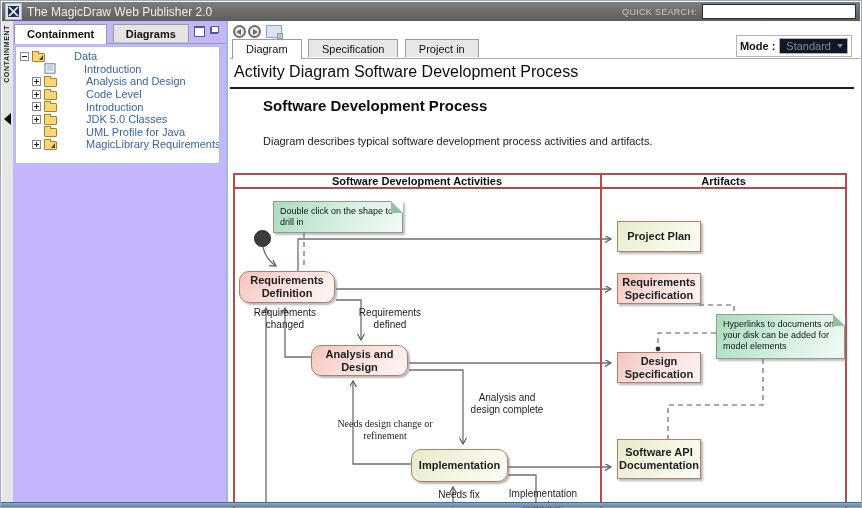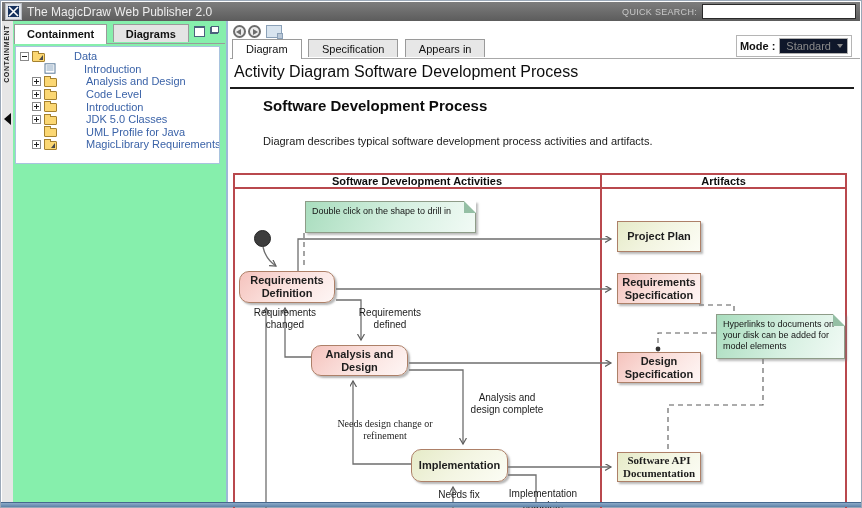--- a/index.html
+++ b/index.html
@@ -22,21 +22,21 @@
   
   .left-strip{position:absolute;left:1px;top:20px;width:11px;bottom:5px;background:#e6e6e6;
               border-right:1px solid #c0c0c0;}
   .strip-label{position:absolute;top:4px;left:1px;writing-mode:vertical-rl;transform:rotate(180deg);
                font-size:7px;font-weight:bold;color:#222;letter-spacing:.6px;}
   .strip-arrow{position:absolute;top:92px;left:2px;width:0;height:0;
                border-top:6px solid transparent;border-bottom:6px solid transparent;
                border-right:7px solid #0a0a0a;}
 
   
-  .sidebar{position:absolute;left:12px;top:20px;width:215px;bottom:5px;background:#86efac;
+  .sidebar{position:absolute;left:12px;top:20px;width:215px;bottom:5px;background:#c4b5fd;
            border-right:2px solid #9cb9d6;box-sizing:border-box;}
   .side-tabs{position:absolute;top:3px;left:1px;right:1px;height:19px;border-bottom:1px solid #9a9a9a;}
   .side-tab{display:inline-block;font-size:11px;font-weight:bold;color:#111;
             padding:3px 12px 2px 12px;border:1px solid #9a9a9a;border-bottom:none;
             background:#e4e4e4;margin-right:1px;cursor:default;}
   .side-tab.active{background:#fff;position:relative;z-index:2;padding-bottom:4px;margin-bottom:-1px;}
   .win-icons{position:absolute;right:6px;top:2px;display:flex;gap:5px;}
   .win-icon1{width:9px;height:8px;border:1px solid #4a617c;border-top-width:2px;background:#fff;}
   .win-icon2{width:9px;height:8px;position:relative;}
   .win-icon2::before{content:"";position:absolute;left:0;bottom:0;width:6px;height:5px;border:1px solid #4a617c;background:#fff;}
@@ -198,21 +198,21 @@
           <span class="tri-l"></span>
         </span>
       <span class="nav-circle">
           <span class="tri-r"></span>
         </span>
       <span class="fit-icon"></span>
     </div>
     <div class="main-tabs">
       <span class="main-tab active">Diagram</span>
       <span class="main-tab">Specification</span>
-      <span class="main-tab">Appears in</span>
+      <span class="main-tab">Project in</span>
     </div>
     <div class="mode-box">
       <span class="mode-label">Mode :</span>
       <span class="mode-select">
         <span>Standard</span>
         <span class="dd-arrow"></span>
       </span>
     </div>
     <div class="page-title">Activity Diagram Software Development Process</div>
     <div class="title-rule"></div>
@@ -251,31 +251,31 @@
         <path d="M303,232 L303,268"></path>
         <path d="M698,304 L733,304 L733,312"></path>
         <path d="M715,332 L657,332 L657,345"></path>
         <path d="M762,358 L762,404 L667,404 L667,449"></path>
       </g>
       <circle cx="657" cy="348" r="2.4" fill="#333333" stroke="none"></circle>
     </svg>
 
     <div class="initial-node"></div>
 
-    <div class="note" style="left:272px;top:200px;width:171px;height:32px;margin-left:32px;">Double click on the  shape to drill in</div>
+    <div class="note" style="left:272px;top:200px;width:130px;height:32px;">Double click on the  shape to drill in</div>
     <div class="note" style="left:715px;top:313px;width:129px;height:45px;">Hyperlinks to  documents on your disk can be added for model elements</div>
 
     <div class="node rounded pink" style="left:238px;top:270px;width:96px;height:32px;">Requirements Definition</div>
     <div class="node rounded pink" style="left:310px;top:344px;width:97px;height:31px;">Analysis and Design</div>
     <div class="node rounded olive" style="left:410px;top:448px;width:97px;height:33px;">Implementation</div>
 
     <div class="node olive" style="left:616px;top:220px;width:84px;height:31px;">Project Plan</div>
     <div class="node pink" style="left:616px;top:272px;width:84px;height:31px;">Requirements Specification</div>
     <div class="node pink" style="left:616px;top:351px;width:84px;height:31px;">Design Specification</div>
-    <div class="node olive" style="left:616px;top:451px;width:84px;height:30px;font-family:Liberation Serif, serif;">Software API Documentation</div>
+    <div class="node olive" style="left:616px;top:438px;width:84px;height:40px;">Software API Documentation</div>
 
     <div class="elabel" style="left:248px;top:306px;width:72px;">Requirements changed</div>
     <div class="elabel" style="left:355px;top:306px;width:68px;">Requirements defined</div>
     <div class="elabel" style="left:462px;top:391px;width:88px;">Analysis and design complete</div>
     <div class="elabel" style="left:336px;top:417px;width:96px;font-family:Liberation Serif, serif;">Needs design change or refinement</div>
     <div class="elabel" style="left:432px;top:488px;width:52px;">Needs fix</div>
     <div class="elabel" style="left:506px;top:487px;width:72px;">Implementation complete</div>
   </div>
 
   <div class="bottom-border"></div>

